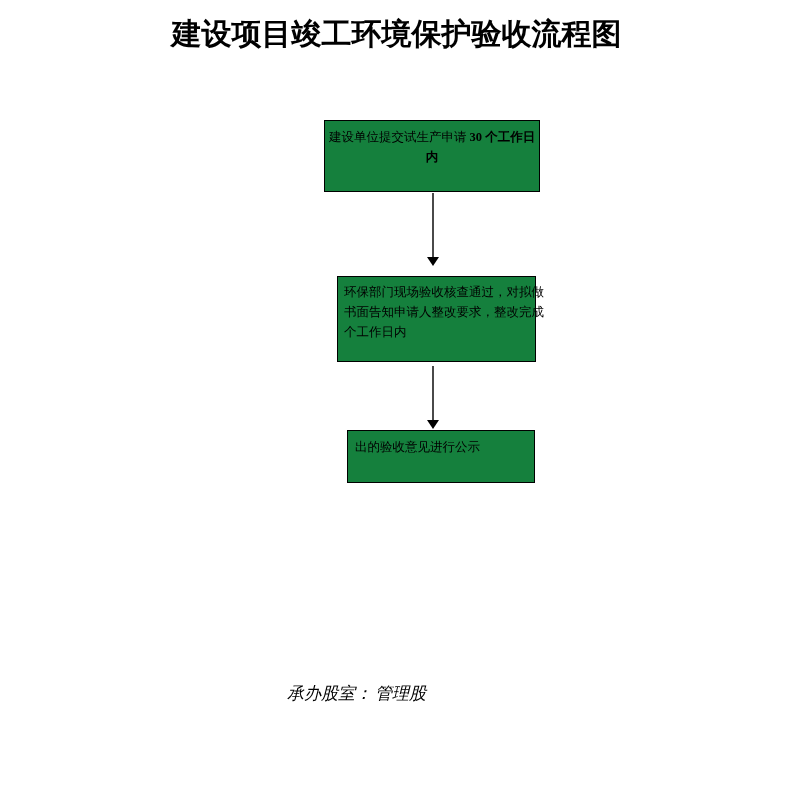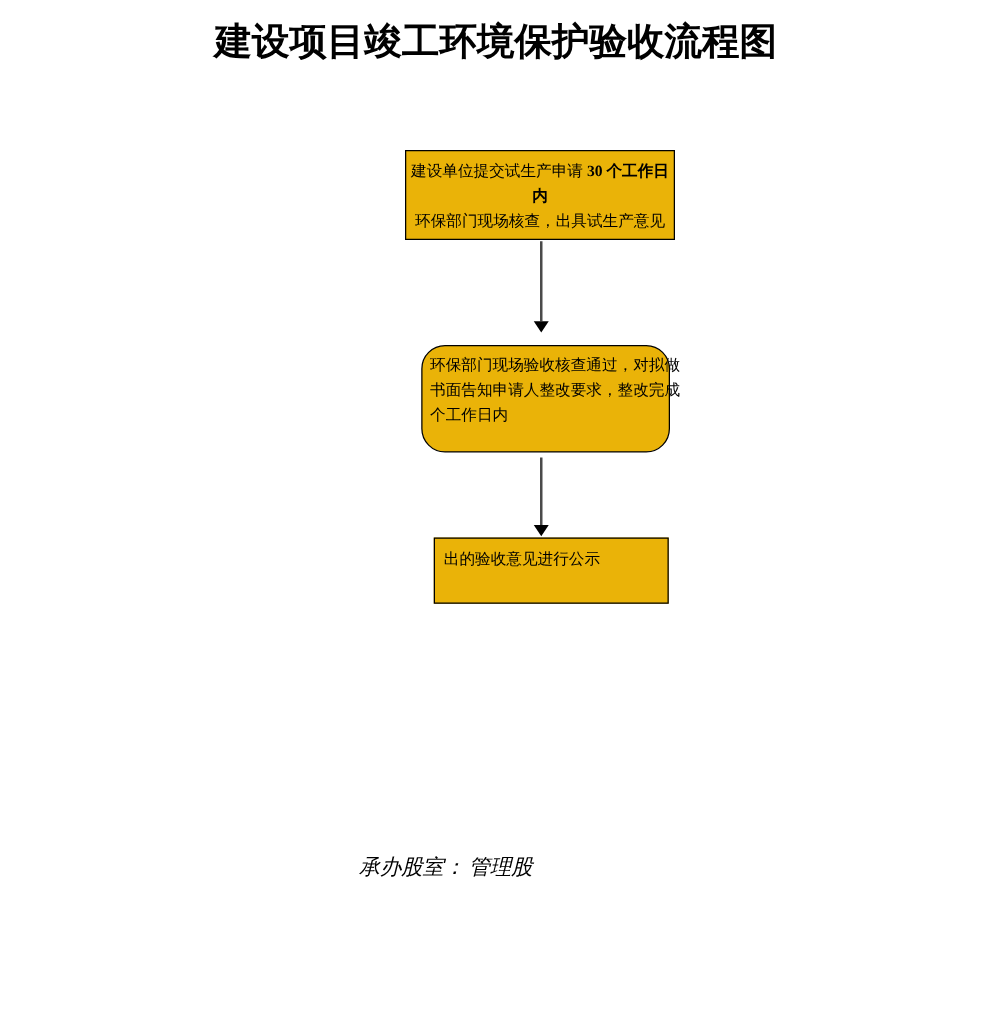--- a/index.html
+++ b/index.html
@@ -20,42 +20,41 @@
     width: 100%;
     text-align: center;
     font-size: 30px;
     line-height: 40px;
     font-weight: bold;
     letter-spacing: 0px;
   }
   .flow-box {
     position: absolute;
     border: 1px solid #000000;
-    background: #eab308;
+    background: #15803d;
     font-size: 12.5px;
     color: #000000;
   }
   .box1 {
     left: 324px;
     top: 120px;
     width: 216px;
     height: 72px;
     text-align: center;
     padding-top: 6px;
     line-height: 20px;
   }
   .box1 .bold-seg { font-weight: bold; }
   .box2 {
     left: 337px;
     top: 276px;
     width: 199px;
     height: 86px;
     padding: 5px 6px 0 6px;
     line-height: 20px;
-    border-radius: 19px;
   }
   .box2 .bline { white-space: nowrap; }
   .box3 {
     left: 347px;
     top: 430px;
     width: 188px;
     height: 53px;
     padding: 6px 7px 0 7px;
     line-height: 20px;
   }
@@ -108,21 +107,20 @@
 <body>
 
 <div class="page">
 
   <h1 class="title">建设项目竣工环境保护验收流程图</h1>
 
   <div class="flow-box box1">
     <div>
       <span>建设单位提交试生产申请 </span><span class="bold-seg">30 个工作日内</span>
     </div>
-    <div>环保部门现场核查，出具试生产意见</div>
   </div>
 
   <div class="arrow arrow1">
     <div class="shaft"></div>
     <div class="head"></div>
   </div>
 
   <div class="flow-box box2">
     <div class="bline">环保部门现场验收核查通过，对拟做</div>
     <div class="bline">书面告知申请人整改要求，整改完成</div>

